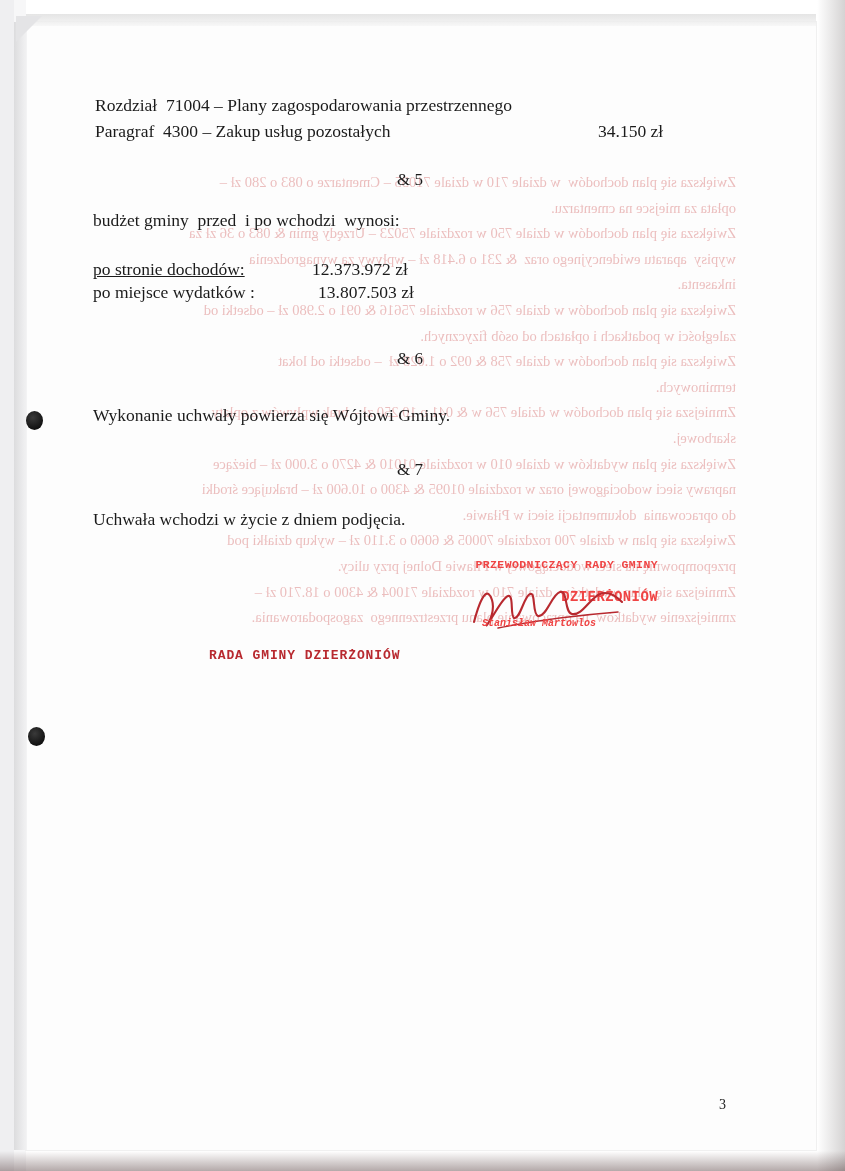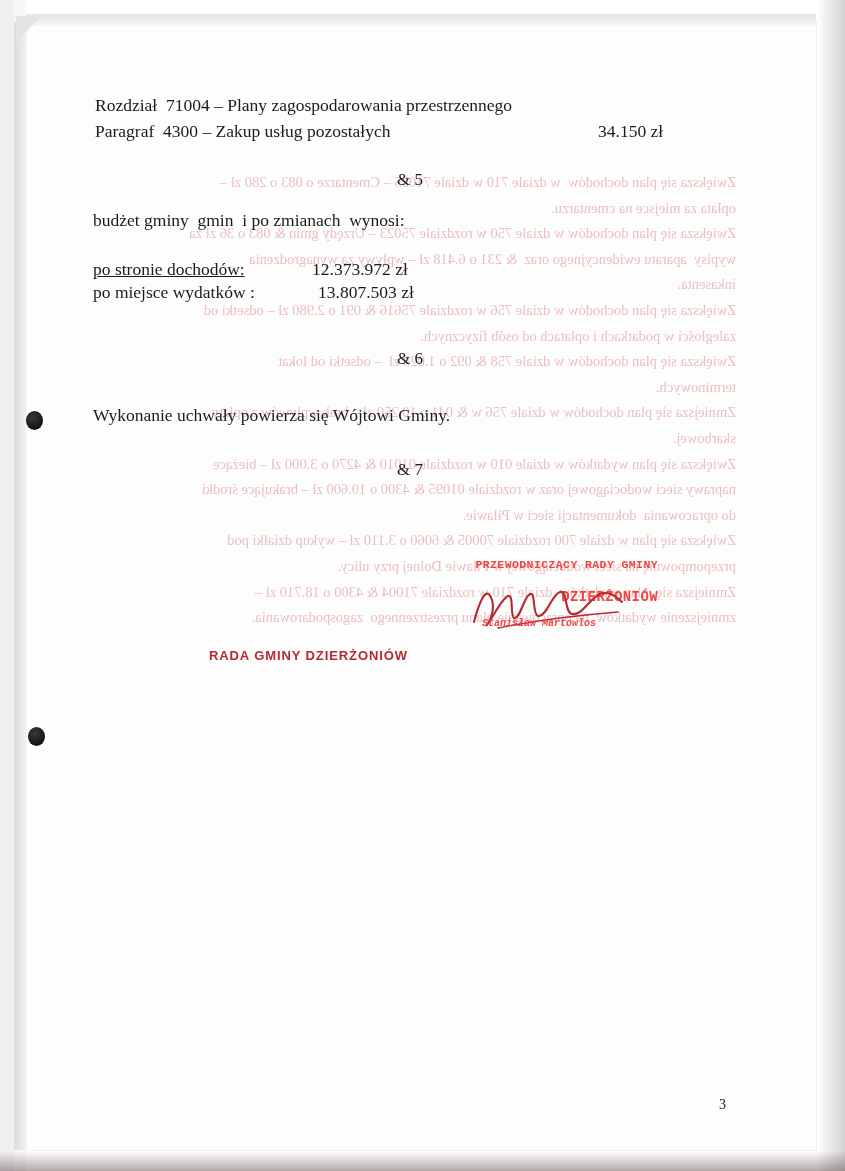--- a/index.html
+++ b/index.html
@@ -178,21 +178,21 @@
     pointer-events: none;
   }
   .council-stamp {
     position: absolute;
     left: 209px;
     top: 648px;
     color: #b8292f;
     font-size: 13px;
     font-weight: bold;
     letter-spacing: .9px;
-    font-family: Liberation Sans, sans-serif;
+    font-family: Liberation Mono, monospace;
   }
 
   .page-number {
     position: absolute;
     left: 719px;
     top: 1097px;
     font-size: 14px;
   }
 </style>
 </head>
@@ -228,31 +228,32 @@
     <div>Zmniejsza się  plan wydatków  dziale 710 w rozdziale 71004 &amp; 4300 o 18.710 zł –</div>
     <div>zmniejszenie wydatków  na opracowanie planu przestrzennego  zagospodarowania.</div>
   </div>
 
   <div class="content">
     <div class="line chapter">Rozdział  71004 – Plany zagospodarowania przestrzennego</div>
     <div class="line paragraph">Paragraf  4300 – Zakup usług pozostałych</div>
     <div class="line amount">34.150 zł</div>
 
     <div class="line sec5">&amp; 5</div>
-    <div class="line budget">budżet gminy  gmin  i po zmianach  wynosi:</div>
+    <div class="line budget">budżet gminy  przed  i po wchodzi  wynosi:</div>
 
     <div class="line row-label-1">po stronie dochodów:</div>
     <div class="line row-value-1">12.373.972 zł</div>
     <div class="line row-label-2">po miejsce wydatków :</div>
     <div class="line row-value-2">13.807.503 zł</div>
 
     <div class="line sec6">&amp; 6</div>
     <div class="line exec">Wykonanie uchwały powierza się Wójtowi Gminy.</div>
 
     <div class="line sec7">&amp; 7</div>
+    <div class="line enter">Uchwała wchodzi w życie z dniem podjęcia.</div>
 
     <div class="sig-block">
       <div class="sig-title">PRZEWODNICZĄCY RADY GMINY</div>
       <div class="sig-title2">DZIERŻONIÓW</div>
       <svg class="sig-scribble" viewBox="0 0 160 52">
         <path d="M6,40 C14,10 20,6 24,18 C27,28 22,40 18,44 C26,34 34,16 40,14 C46,12 42,34 46,36 C52,38 56,14 62,12 C68,10 64,32 70,34 C78,36 84,12 92,10 C100,8 96,30 104,32 C114,34 122,16 132,12 C140,9 148,14 154,20" fill="none" stroke="#b8292f" stroke-width="2.1" stroke-linecap="round"></path>
         <path d="M30,46 C60,40 100,34 150,30" fill="none" stroke="#b8292f" stroke-width="1.5" stroke-linecap="round"></path>
       </svg>
       <div class="sig-name">Stanisław Martowlos</div>
     </div>

